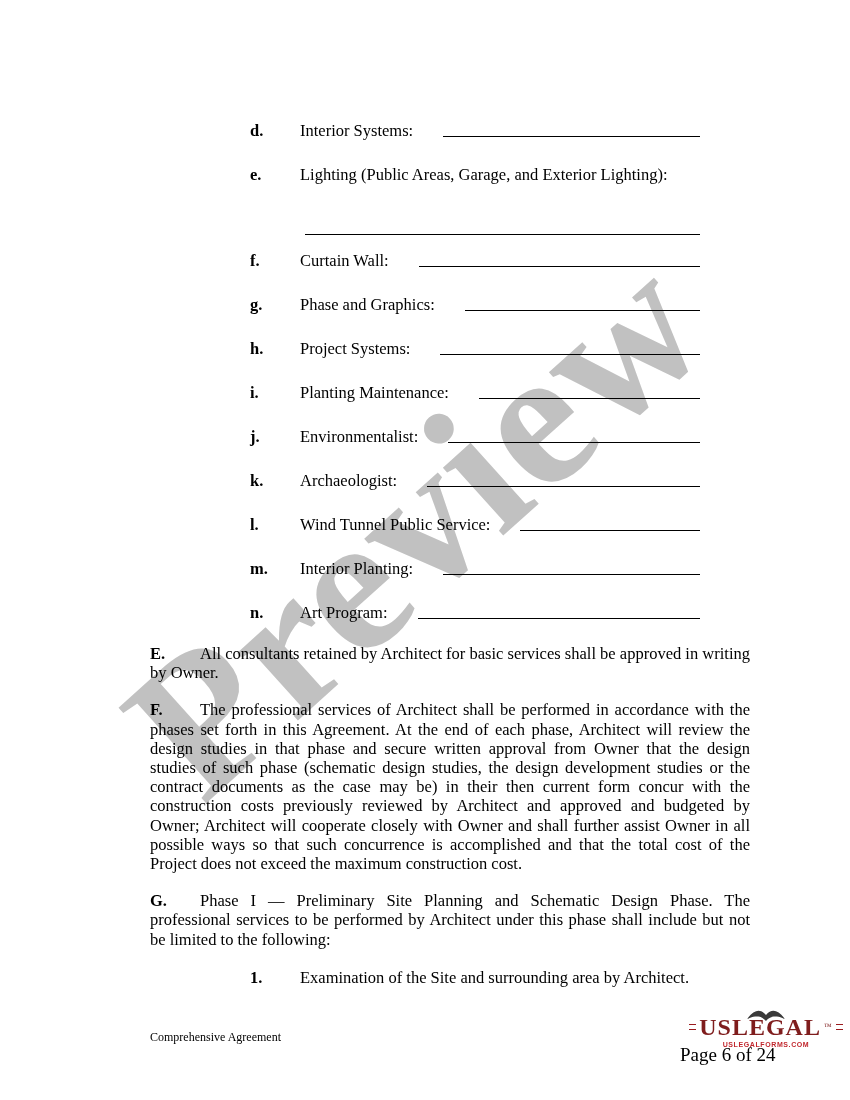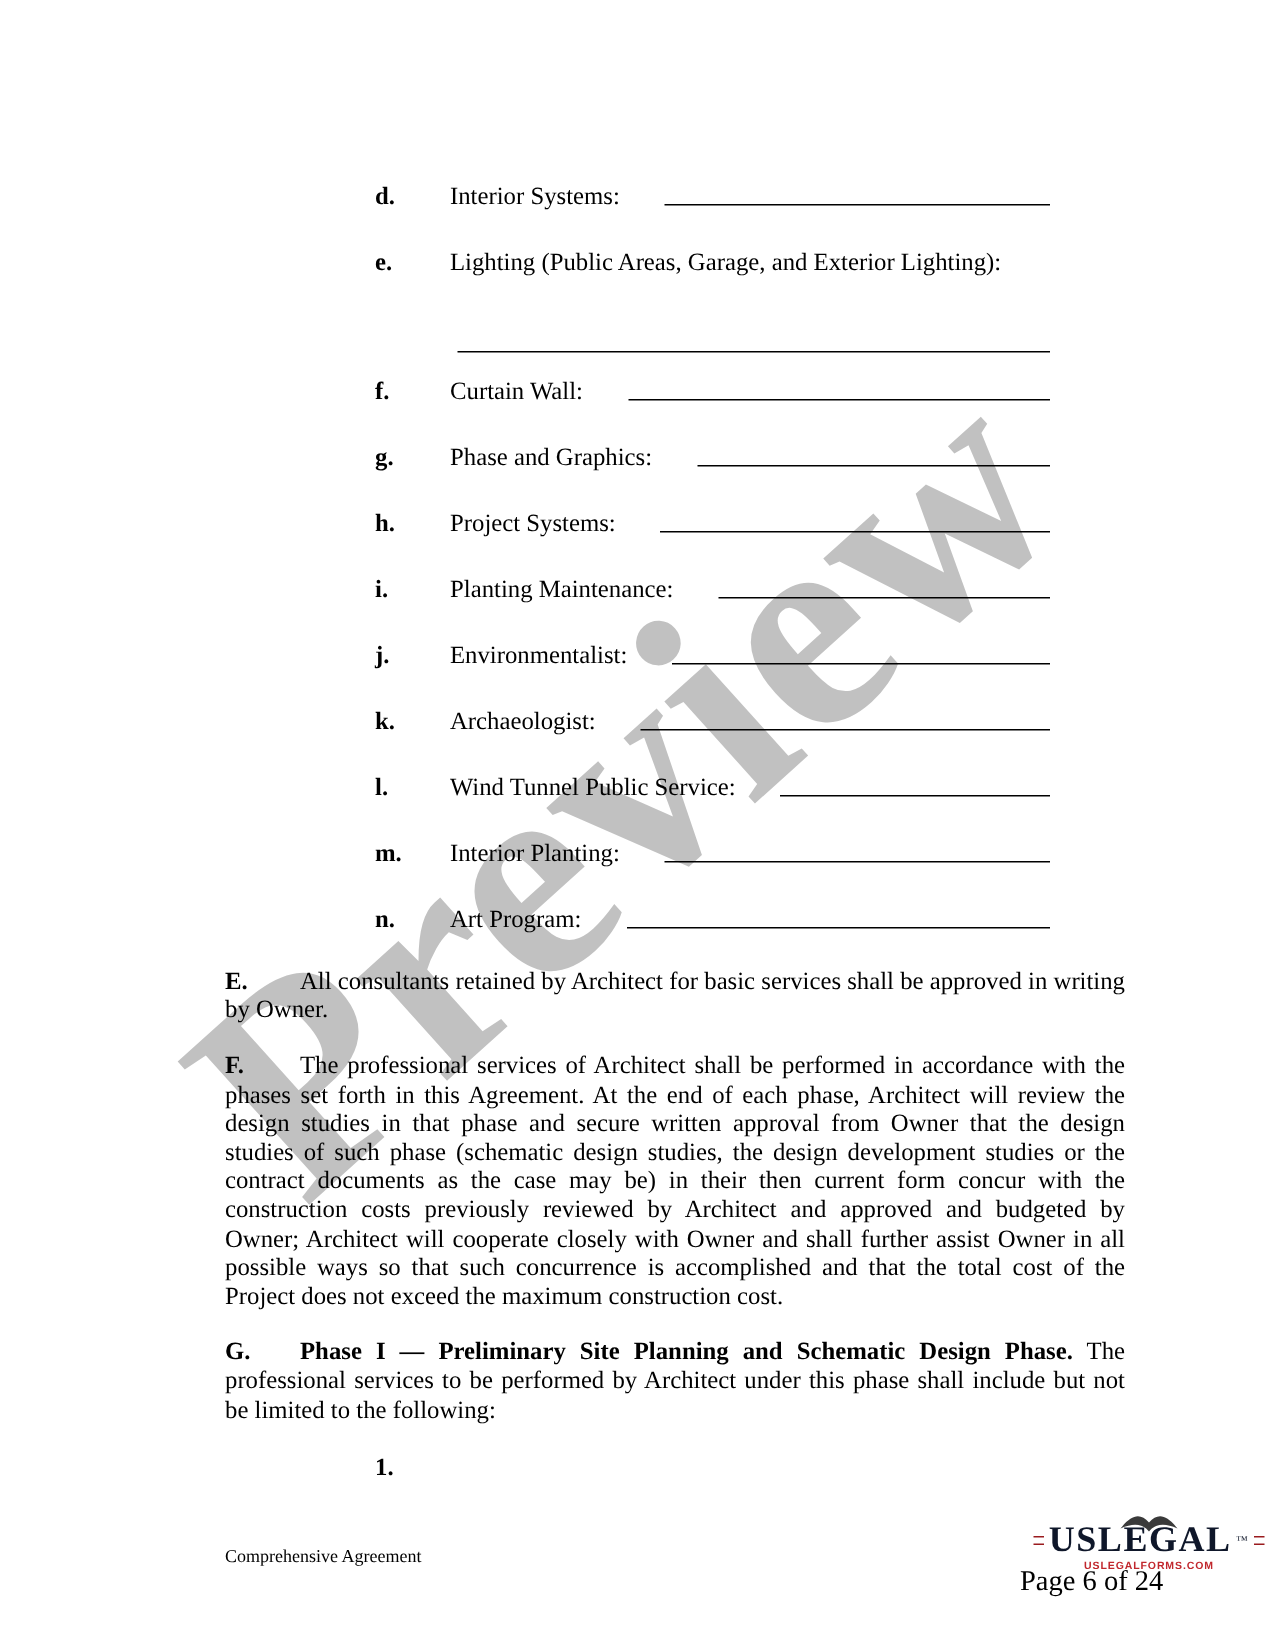--- a/index.html
+++ b/index.html
@@ -22,30 +22,30 @@
   }
   .fields{margin-left:100px;width:450px;}
   .field-row{display:flex;align-items:flex-end;height:22px;margin-bottom:22px;}
   .field-label{width:50px;flex:none;font-weight:bold;}
   .field-text{white-space:nowrap;}
   .field-line{flex:1;border-bottom:1px solid #000;margin-left:30px;margin-bottom:3px;height:1px;}
   .field-row.wide{margin-bottom:30px;}
   .underline-row{margin-left:55px;width:395px;border-bottom:1px solid #000;height:20px;margin-bottom:13px;}
   .para{margin-top:18px;text-align:justify;}
   .para-label{display:inline-block;width:50px;font-weight:bold;}
-  .para-bold{font-weight:bold;}
+  .para-bold{font-weight:normal;}
   .numbered{margin-top:19px;margin-left:100px;display:flex;}
   .numbered .para-label{flex:none;}
   
   .footer-left{position:absolute;left:150px;top:1030px;font-size:12px;z-index:1;}
   .footer-page{position:absolute;left:680px;top:1044px;font-size:19px;z-index:1;}
   .logo{position:absolute;left:706px;top:1014px;width:120px;text-align:center;z-index:2;}
   .logo-main{
     display:flex;align-items:center;justify-content:center;gap:3px;
-    font-weight:bold;font-size:24px;line-height:26px;color:#0f172a;letter-spacing:1px;
+    font-weight:bold;font-size:24px;line-height:26px;color:#7f1d1d;letter-spacing:1px;
     position:relative;
   }
   .logo-rule{width:7px;height:4px;border-top:1px solid #9a1b1e;border-bottom:1px solid #9a1b1e;flex:none;}
   .logo-tm{font-size:8px;vertical-align:super;font-weight:normal;}
   .logo-eagle{position:absolute;left:40px;top:-7px;}
   .logo-sub{
     margin-top:1px;font-family:"Liberation Sans","DejaVu Sans",sans-serif;
     font-size:7px;letter-spacing:0.6px;color:#c1272d;font-weight:bold;
   }
 </style>
@@ -136,20 +136,21 @@
     <p class="para">
       <span class="para-label">F.</span><span>The professional services of Architect shall be performed in accordance with the phases set forth in this Agreement. At the end of each phase, Architect will review the design studies in that phase and secure written approval from Owner that the design studies of such phase (schematic design studies, the design development studies or the contract documents as the case may be) in their then current form concur with the construction costs previously reviewed by Architect and approved and budgeted by Owner; Architect will cooperate closely with Owner and shall further assist Owner in all possible ways so that such concurrence is accomplished and that the total cost of the Project does not exceed the maximum construction cost.</span>
     </p>
 
     <p class="para">
       <span class="para-label">G.</span><span class="para-bold">Phase I — Preliminary Site Planning and Schematic Design Phase.</span><span> The professional services to be performed by Architect under this phase shall include but not be limited to the following:</span>
     </p>
 
     <div class="numbered">
       <span class="para-label">1.</span>
+      <span>Examination of the Site and surrounding area by Architect.</span>
     </div>
 
   </div>
 
   <div class="footer-left">Comprehensive Agreement</div>
   <div class="footer-page">Page 6 of 24</div>
 
   <div class="logo">
     <div class="logo-main">
       <svg class="logo-eagle" width="40" height="16" viewBox="0 0 40 16" aria-hidden="true">

